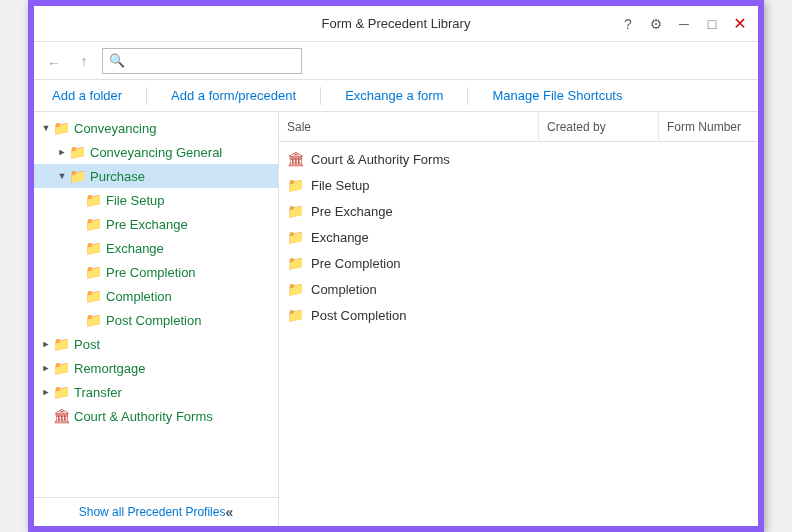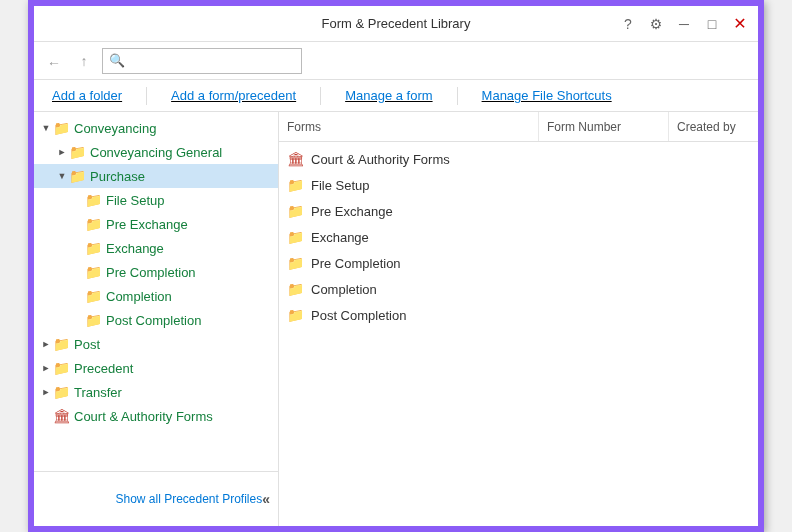--- a/index.html
+++ b/index.html
@@ -117,21 +117,20 @@
 
     
     .toolbar {
       border-bottom: 1px solid #e0e0e0;
       display: flex;
       align-items: center;
       height: 32px;
       padding: 0 8px;
       gap: 12px;
       flex-shrink: 0;
-      text-decoration: underline;
     }
     .toolbar-btn {
       padding: 4px 10px;
       font-size: 13px;
       color: #0078d7;
       background: none;
       border: none;
       cursor: pointer;
       height: 100%;
     }
@@ -191,23 +190,23 @@
       justify-content: center;
       font-size: 14px;
       flex-shrink: 0;
     }
     .tree-item .item-label {
       font-size: 13px;
       color: #15803d;
     }
     .tree-bottom {
       border-top: 1px solid #e0e0e0;
-      padding: 19px 8px;
-      display: flex;
-      justify-content: flex-end;
+      padding: 6px 8px;
+      display: flex;
+      justify-content: center;
       align-items: center;
       flex-shrink: 0;
     }
     .show-profiles-link {
       color: #0078d7;
       font-size: 12px;
       cursor: pointer;
       text-decoration: none;
     }
     .collapse-btn {
@@ -307,21 +306,21 @@
     <div class="search-box">
       <span class="search-icon">🔍</span>
     </div>
   </div>
 
   <div class="toolbar">
     <button class="toolbar-btn">Add a folder</button>
     <div class="toolbar-separator"></div>
     <button class="toolbar-btn">Add a form/precedent</button>
     <div class="toolbar-separator"></div>
-    <button class="toolbar-btn">Manage a form</button>
+    <button class="toolbar-btn">Exchange a form</button>
     <div class="toolbar-separator"></div>
     <button class="toolbar-btn">Manage File Shortcuts</button>
   </div>
 
   <div class="main-content">
 
     <div class="left-panel">
       <div class="tree-area">
 
         <div class="tree-item indent-1">
@@ -375,21 +374,21 @@
 
         <div class="tree-item indent-1">
           <span class="expand-icon">►</span>
           <span class="folder-icon icon-folder">📁</span>
           <span class="item-label">Post</span>
         </div>
 
         <div class="tree-item indent-1">
           <span class="expand-icon">►</span>
           <span class="folder-icon icon-folder">📁</span>
-          <span class="item-label">Precedent</span>
+          <span class="item-label">Remortgage</span>
         </div>
 
         <div class="tree-item indent-1">
           <span class="expand-icon">►</span>
           <span class="folder-icon icon-folder">📁</span>
           <span class="item-label">Transfer</span>
         </div>
 
         <div class="tree-item indent-1">
           <span class="expand-icon"></span>
@@ -401,23 +400,23 @@
 
       <div class="tree-bottom">
         <a class="show-profiles-link">Show all Precedent Profiles</a>
         <span class="collapse-btn">«</span>
       </div>
     </div>
 
     <div class="right-panel">
 
       <div class="list-header">
-        <div class="list-header-col col-name">Forms</div>
+        <div class="list-header-col col-name">Sale</div>
+        <div class="list-header-col col-created">Created by</div>
         <div class="list-header-col col-form-number">Form Number</div>
-        <div class="list-header-col col-created">Created by</div>
         <div class="list-header-col col-modified">Last Modified by</div>
       </div>
 
       <div class="list-area">
 
         <div class="list-item">
           <span class="li-icon icon-bank">🏛</span>
           <span class="li-label">Court &amp; Authority Forms</span>
         </div>
         <div class="list-item">

